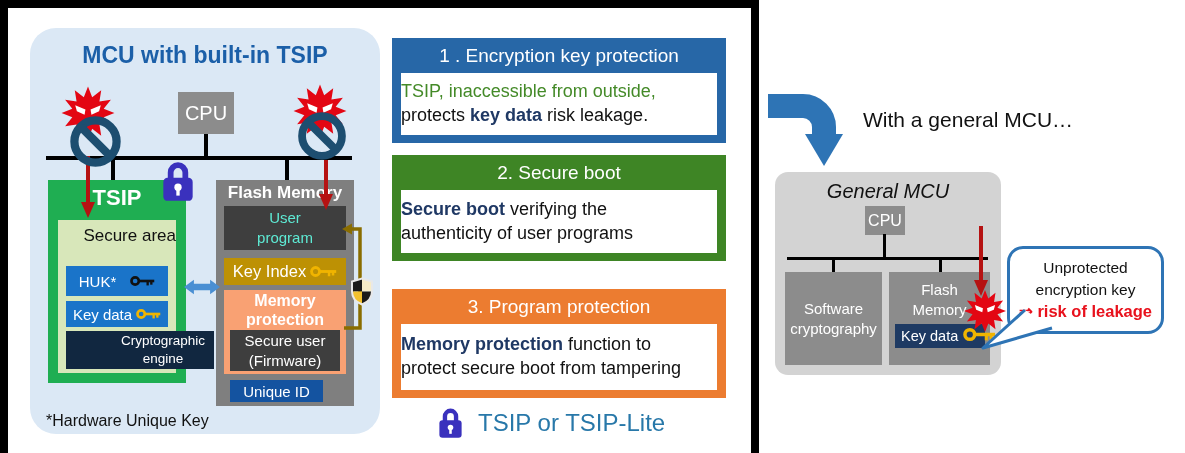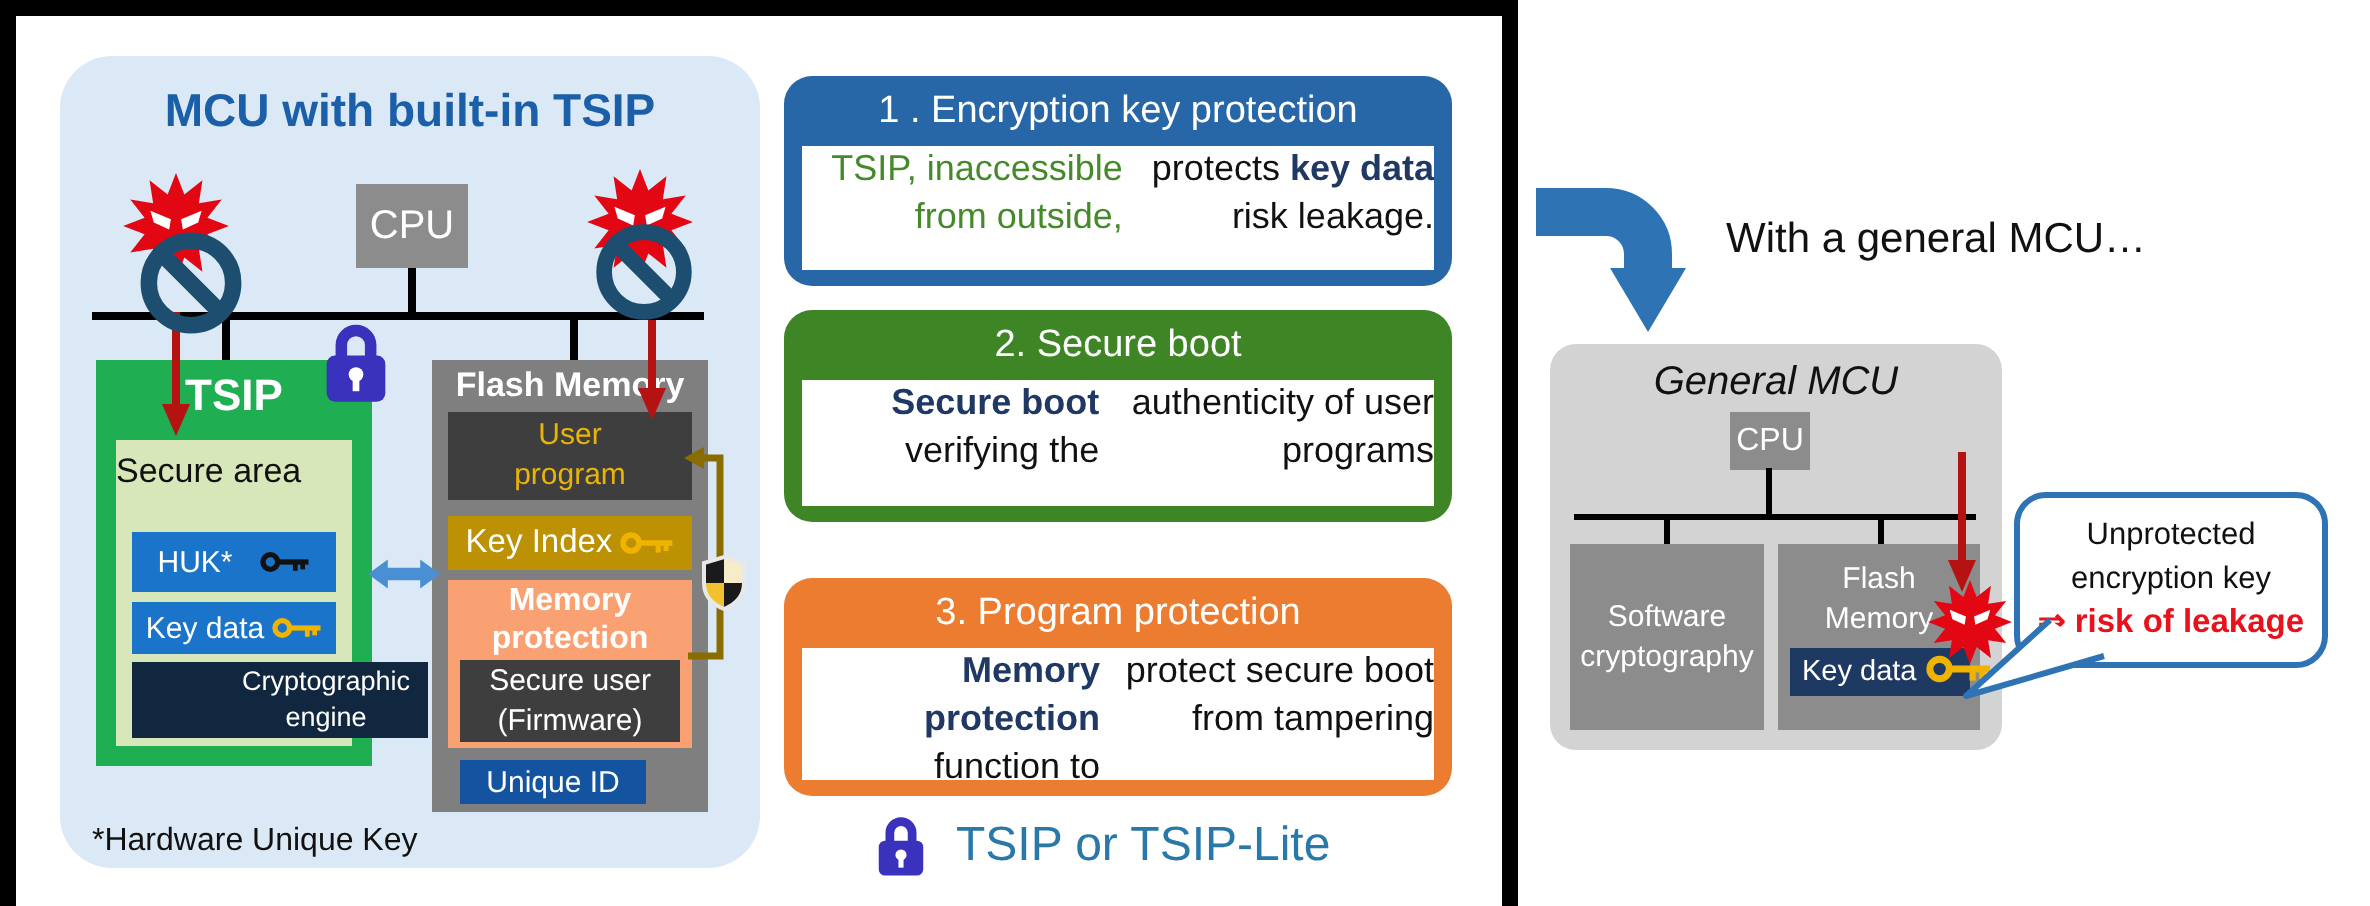--- a/index.html
+++ b/index.html
@@ -15,29 +15,29 @@
   #mainTitle{left:0;top:14px;width:100%;text-align:center;font-size:23px;font-weight:bold;color:#1b5fa8;}
   #cpuBox{left:148px;top:64px;width:56px;height:42px;background:#8c8c8c;color:#fff;font-size:20px;}
   #busH{left:16px;top:128px;width:306px;height:4px;}
   #stubL{left:81px;top:131px;width:4px;height:23px;}
   #stubC{left:174px;top:106px;width:4px;height:23px;}
   #stubR{left:255px;top:131px;width:4px;height:23px;}
 
   #tsipBox{left:18px;top:152px;width:138px;height:203px;background:#1fae52;}
   #tsipLabel{left:0;top:5px;width:100%;text-align:center;font-size:22px;font-weight:bold;color:#fff;}
   #secureArea{left:10px;top:40px;width:118px;height:153px;background:#d8e7ba;}
-  #secureLabel{left:0;top:6px;width:100%;text-align:left;font-size:17px;color:#111;}
+  #secureLabel{left:0;top:6px;width:100%;text-align:right;font-size:17px;color:#111;}
   #hukBox{left:8px;top:46px;width:102px;height:30px;background:#1a74c9;color:#fff;font-size:15px;gap:14px;}
   #keyDataBox{left:8px;top:81px;width:102px;height:26px;background:#1a74c9;color:#fff;font-size:15px;gap:4px;}
   #cryptoBox{left:8px;top:111px;width:102px;height:38px;background:#112740;color:#fff;font-size:13.5px;
              line-height:1.3;text-align:center;flex-direction:column;padding-left:46px;}
 
   #flashBox{left:186px;top:152px;width:138px;height:226px;background:#7f7f7f;}
   #flashLabel{left:0;top:3px;width:100%;text-align:center;font-size:17px;font-weight:bold;color:#fff;}
-  #userProgram{left:8px;top:26px;width:122px;height:44px;background:#3e3e3e;color:#eab308;font-size:15px;
+  #userProgram{left:8px;top:26px;width:122px;height:44px;background:#3e3e3e;color:#5eead4;font-size:15px;
                line-height:1.35;text-align:center;}
   #userProgram span{display:inline-block;width:80px;}
   #keyIndex{left:8px;top:78px;width:122px;height:27px;background:#bd9104;color:#fff;font-size:16.5px;gap:4px;}
   #memProtect{left:8px;top:110px;width:122px;height:84px;background:#f9a173;}
   #memLabel{left:0;top:1px;width:100%;text-align:center;color:#fff;font-weight:bold;font-size:16px;line-height:1.2;}
   #secureBoot{left:6px;top:40px;width:110px;height:41px;background:#3e3e3e;color:#fff;font-size:15px;
               line-height:1.3;text-align:center;}
   #uniqueId{left:14px;top:200px;width:93px;height:22px;background:#1453a0;color:#fff;font-size:15px;}
   #footnote{left:16px;top:384px;font-size:16px;color:#111;}
 
@@ -47,27 +47,27 @@
   #redArrowL{left:50px;top:128px;}
   #redArrowR{left:288px;top:132px;}
   #attackL{left:29px;top:56px;}
   #attackR{left:261px;top:54px;}
   #noentryL{left:38px;top:86px;}
   #noentryR{left:266px;top:82px;}
   #lockTsip{left:130px;top:132px;color:#3a31bd;}
   #shieldIcon{left:320px;top:249px;}
 
   
-  .featureBox{width:334px;border-radius:14px;}
+  .featureBox{width:334px;border-radius:0;}
   #f1{left:384px;top:30px;height:105px;background:#2767a7;}
   #f2{left:384px;top:147px;height:106px;background:#3e8525;}
   #f3{left:384px;top:281px;height:109px;background:#ec7c30;}
   .featureHeader{position:absolute;left:0;top:7px;width:100%;text-align:center;color:#fff;font-size:19px;}
   .featureBody{position:absolute;left:9px;right:9px;top:35px;bottom:8px;background:#fff;
-               display:flex;flex-direction:row;justify-content:center;text-align:right;
+               display:flex;flex-direction:column;justify-content:center;text-align:left;
                font-size:18px;line-height:1.32;color:#111;}
   .em{color:#1f3864;font-weight:bold;}
   .greenText{color:#448a28;}
   #lockBottom{left:429px;top:398px;color:#3a31bd;}
   #tsipLite{left:470px;top:401px;font-size:24px;color:#2878a9;}
 
   
   #elbowArrow{left:763px;top:86px;}
   #intro{left:863px;top:108px;font-size:21px;color:#111;}
   #gmPanel{left:775px;top:172px;width:226px;height:203px;background:#d3d3d3;border-radius:13px;}

